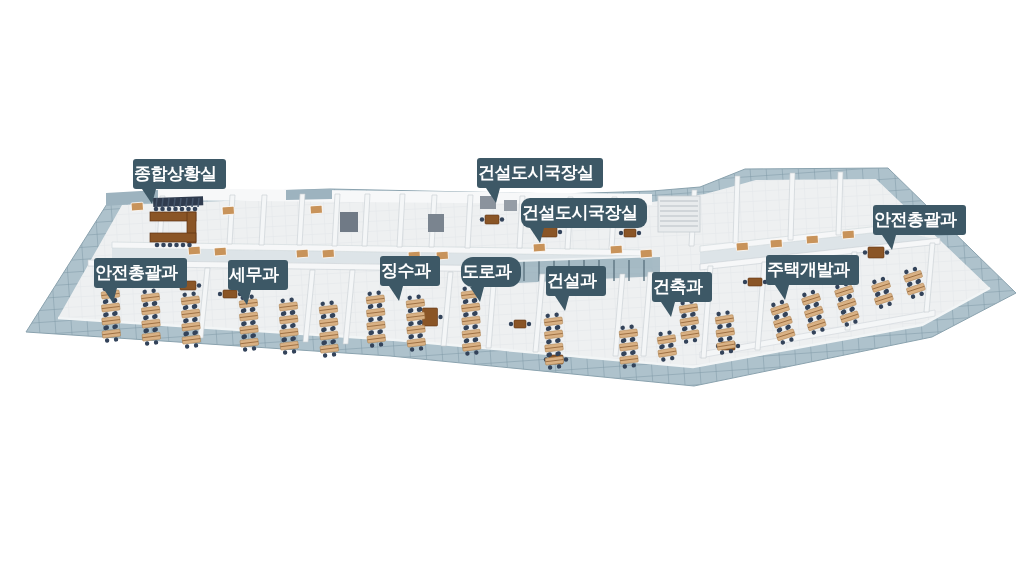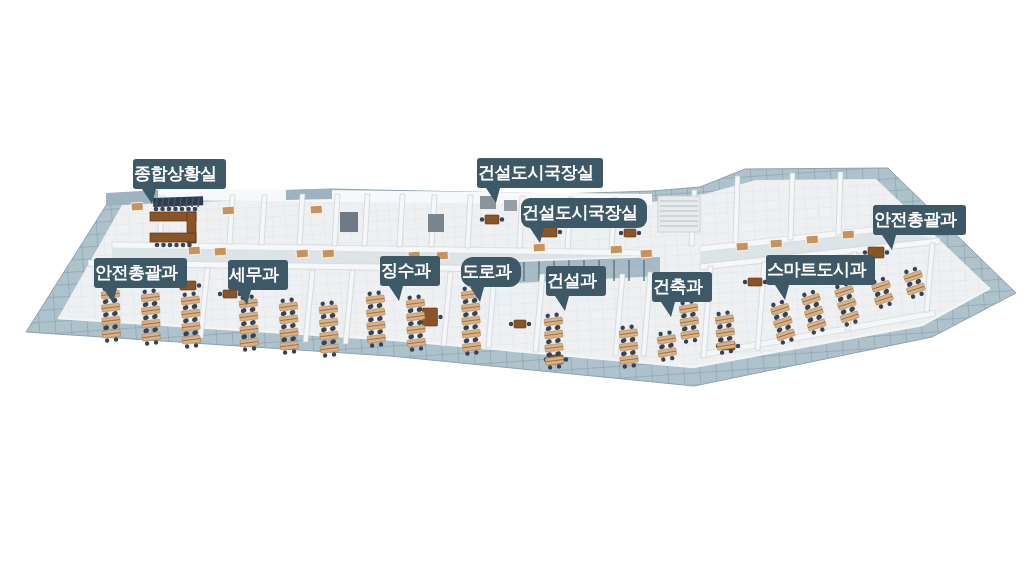--- a/index.html
+++ b/index.html
@@ -645,15 +645,15 @@
       <div class="room-label" style="left: 133px; top: 159px;">종합상황실</div>
       <div class="room-label" style="left: 477px; top: 158px;">건설도시국장실</div>
       <div class="room-label" style="left: 521px; top: 198px; border-radius: 9px;">건설도시국장실</div>
       <div class="room-label" style="left: 873px; top: 205px;">안전총괄과</div>
       <div class="room-label" style="left: 94px; top: 258px;">안전총괄과</div>
       <div class="room-label" style="left: 228px; top: 260px;">세무과</div>
       <div class="room-label" style="left: 380px; top: 256px;">징수과</div>
       <div class="room-label" style="left: 461px; top: 257px; border-radius: 12px;">도로과</div>
       <div class="room-label" style="left: 546px; top: 266px;">건설과</div>
       <div class="room-label" style="left: 652px; top: 272px;">건축과</div>
-      <div class="room-label" style="left: 766px; top: 255px;">스마트도시과</div>
+      <div class="room-label" style="left: 766px; top: 255px;">주택개발과</div>
     </div>
 </div>
 
 </body></html>

